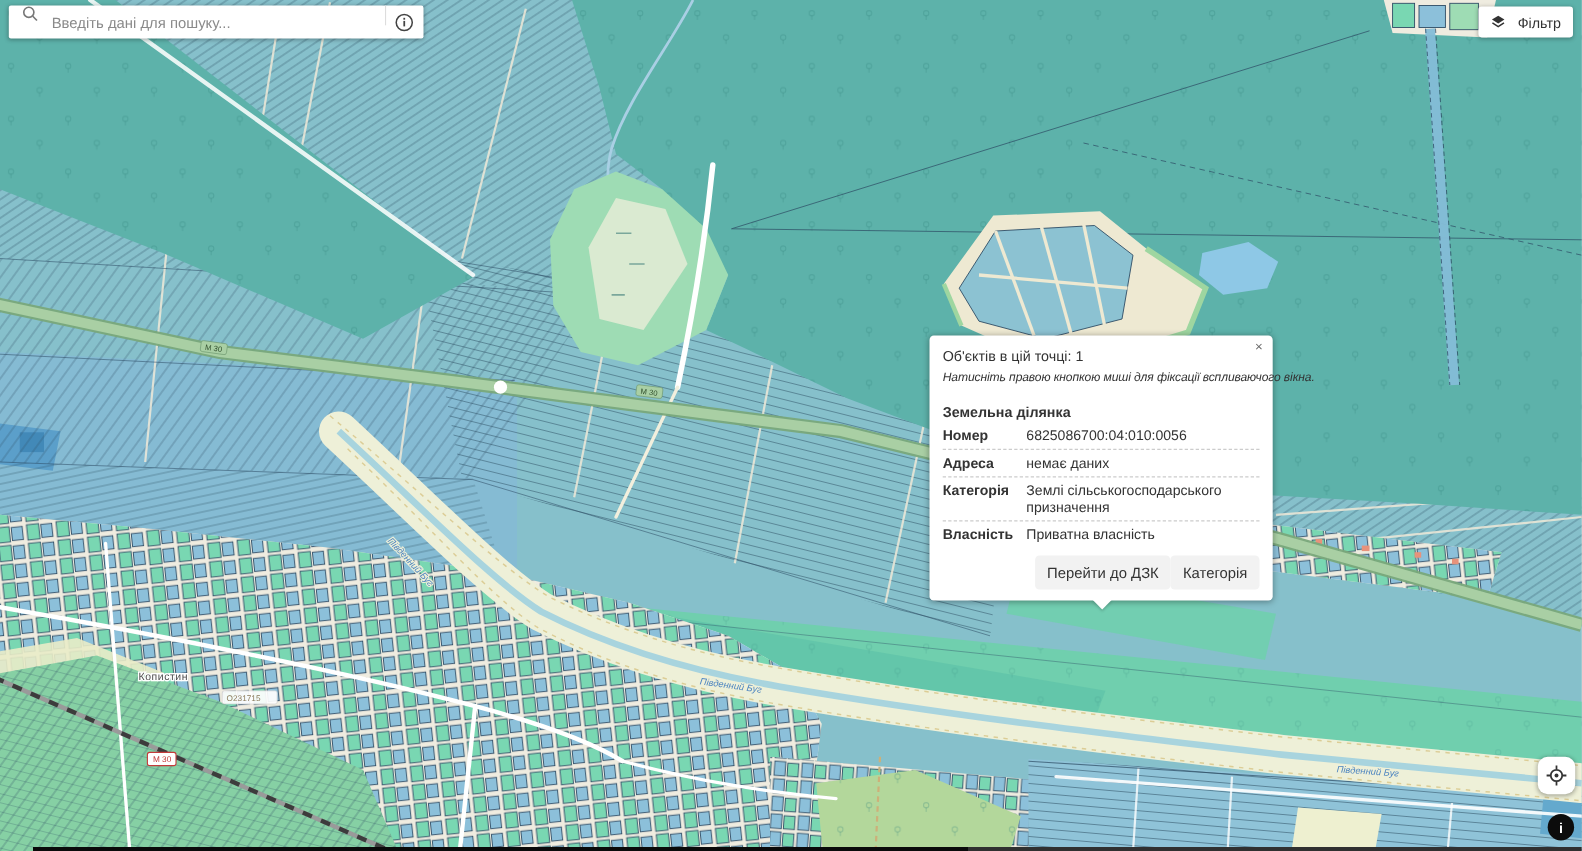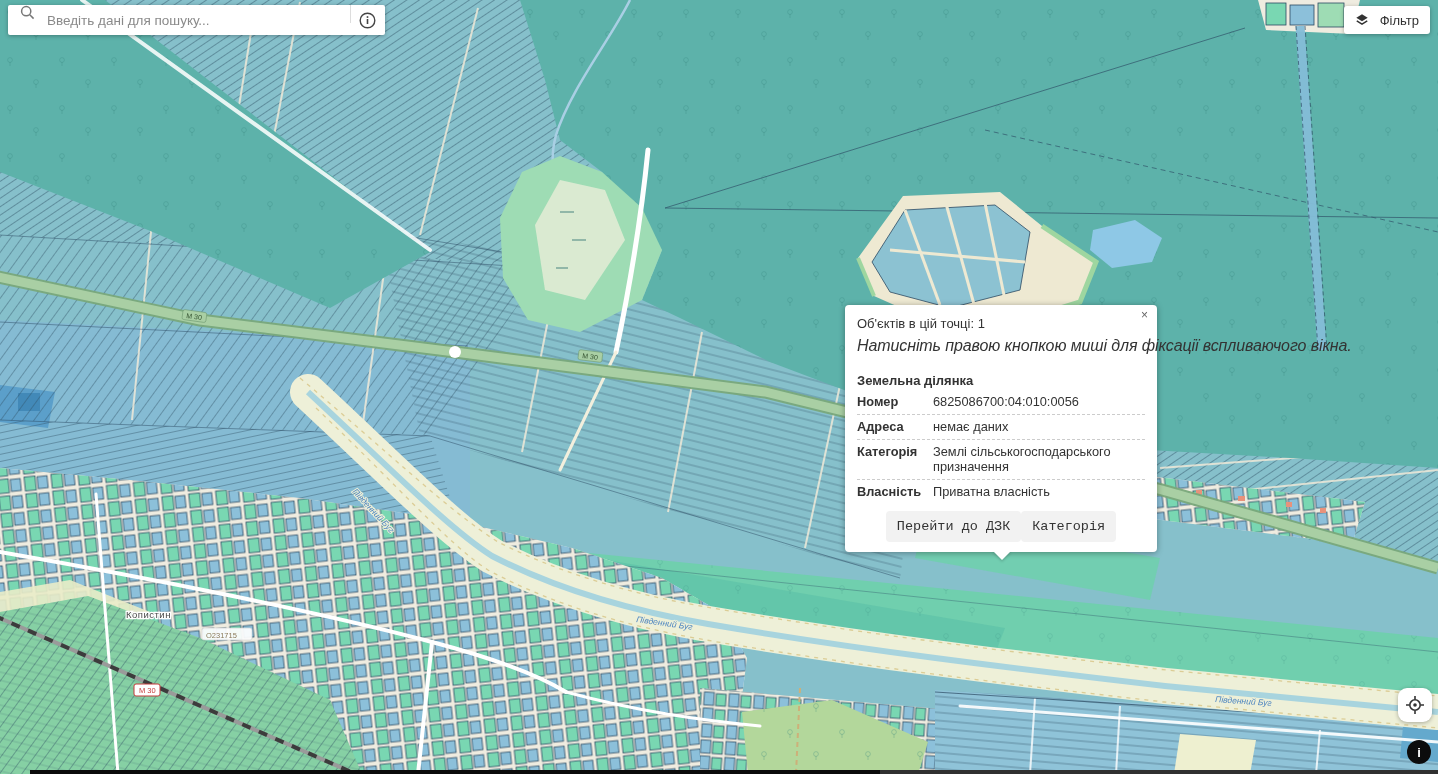--- a/index.html
+++ b/index.html
@@ -19,27 +19,27 @@
   
   .filterbtn{position:absolute;right:8px;top:6px;height:28px;background:#fff;border:none;
     border-radius:3px;box-shadow:0 1px 4px rgba(0,0,0,.3);display:flex;align-items:center;gap:11px;
     padding:0 11px;font-family:inherit;font-size:13px;color:#333;cursor:pointer;}
 
   
   .popup{position:absolute;left:845px;top:305px;width:312px;background:#fff;border-radius:4px;
     box-shadow:0 1px 6px rgba(0,0,0,.35);padding:8px 12px 10px;font-size:13px;color:#333;box-sizing:border-box;}
   .popup .close{position:absolute;right:9px;top:4px;font-size:12px;color:#666;cursor:pointer;line-height:12px;}
   .ptitle{margin-top:3px;}
-  .phint{font-style:italic;font-size:16px;margin-top:6px;white-space:nowrap;letter-spacing:-.1px;}
+  .phint{font-style:italic;font-size:11px;margin-top:6px;white-space:nowrap;letter-spacing:-.1px;}
   .psec{font-weight:700;margin-top:18px;margin-bottom:2px;}
   .prow{display:flex;padding:4px 0 5px;border-bottom:1px dashed #ccc;font-size:12.8px;}
   .prow.last{border-bottom:none;}
   .plabel{width:76px;font-weight:700;flex:0 0 auto;}
   .pval{flex:1;}
-  .pbtns{display:flex;justify-content:center;margin-top:7px;font-family:Liberation Mono, monospace;}
+  .pbtns{display:flex;justify-content:flex-end;margin-top:7px;}
   .pbtn{background:#f2f2f2;border:none;border-radius:4px;padding:8px 11px;font-family:inherit;
         font-size:13.5px;color:#333;cursor:pointer;}
   .ptail{position:absolute;left:148px;top:100%;width:0;height:0;margin-top:-1px;
     border-left:9px solid transparent;border-right:9px solid transparent;border-top:9px solid #fff;
     filter:drop-shadow(0 2px 1px rgba(0,0,0,.15));}
 
   
   .locatebtn{position:absolute;right:6px;top:688px;width:34px;height:34px;background:#fff;border:none;
     border-radius:9px;box-shadow:0 1px 4px rgba(0,0,0,.3);display:flex;align-items:center;justify-content:center;cursor:pointer;}
   .attrbtn{position:absolute;right:7px;top:740px;width:24px;height:24px;border-radius:50%;background:#0c0c0c;

